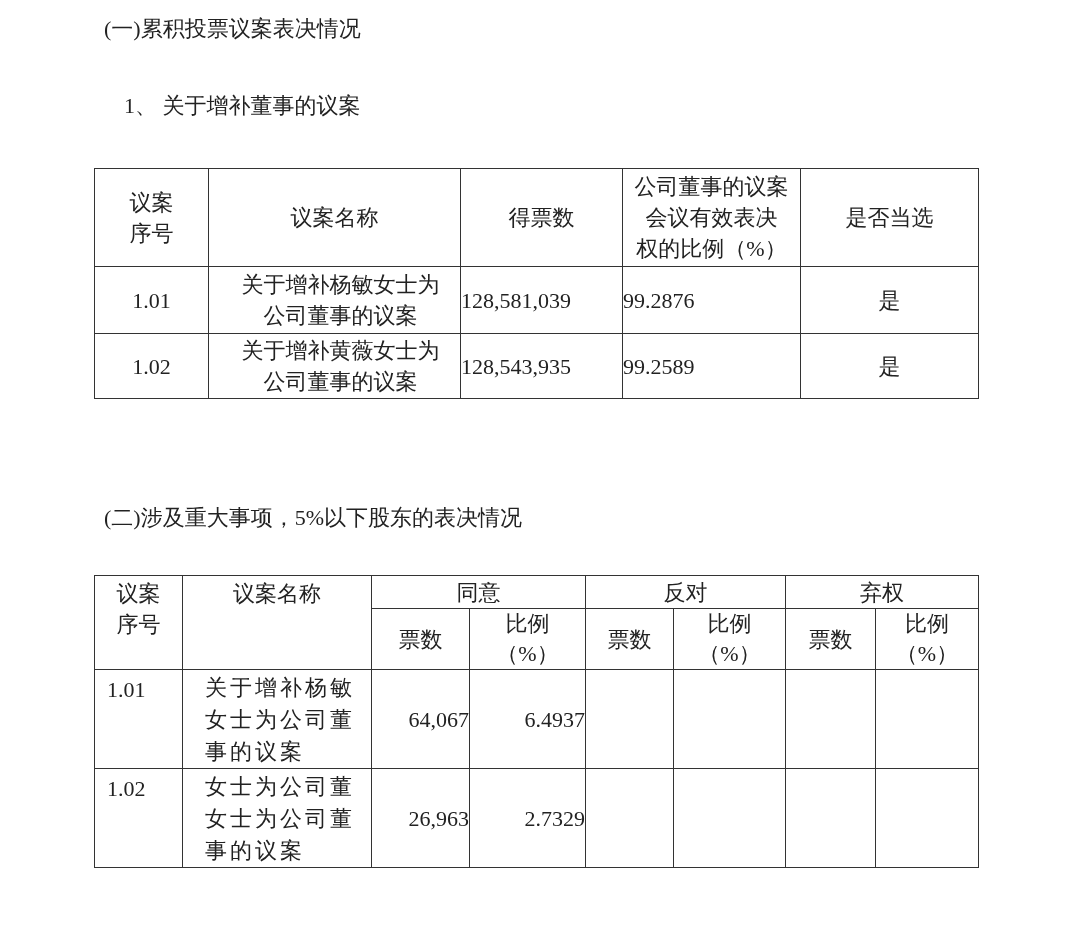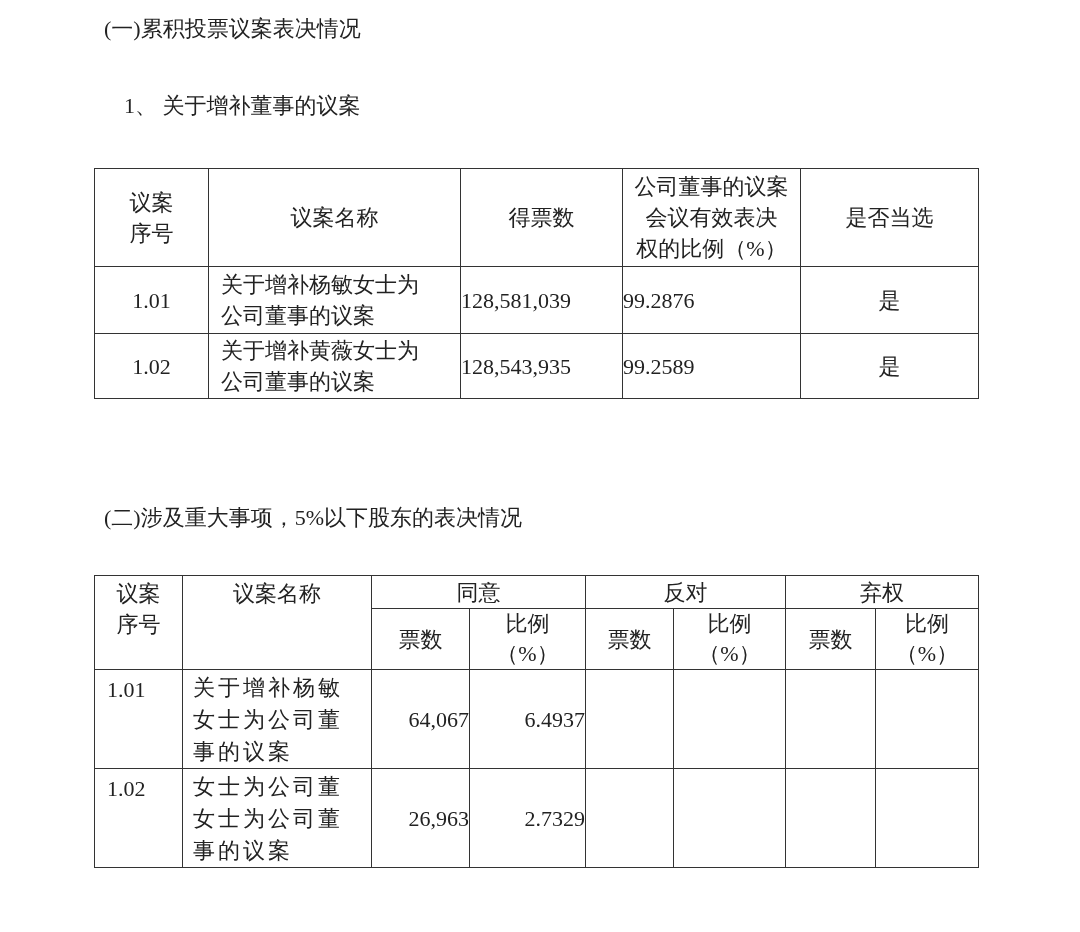--- a/index.html
+++ b/index.html
@@ -12,27 +12,27 @@
   .h1 { left: 104px; top: 18px; }
   .h2 { left: 106px; top: 95px; margin-left: 18px; }
   .h3 { left: 104px; top: 507px; }
 
   table { position: absolute; border-collapse: collapse; table-layout: fixed; }
   td { border: 1.5px solid #333333; padding: 0; font-size: 22px; line-height: 31px; vertical-align: middle; }
 
   #t1 { left: 94px; top: 168px; width: 884px; }
   #t1 td { text-align: center; }
   #t1 .num { text-align: left; padding-right: 12px; }
-  #t1 .name { text-align: left; padding-left: 12px; }
+  #t1 .name { text-align: center; padding-left: 12px; }
 
   #t2 { left: 94px; top: 575px; width: 884px; }
   #t2 td { text-align: center; }
   #t2 .topcell { vertical-align: top; padding-top: 2px; }
   #t2 .idcell { vertical-align: top; text-align: left; padding-left: 12px; padding-top: 4px; }
-  #t2 .name2 { text-align: left; padding-left: 10px; letter-spacing: 3px; line-height: 32px; vertical-align: top; padding-top: 2px; }
+  #t2 .name2 { text-align: left; padding-left: 22px; letter-spacing: 3px; line-height: 32px; vertical-align: top; padding-top: 2px; }
   #t2 .num { text-align: right; padding-right: 0; }
   .ratio-hdr { line-height: 30px; margin-top: 44px; }
 </style>
 </head>
 <body>
 
 <div class="heading h1">(一)累积投票议案表决情况</div>
 <div class="heading h2">1、 关于增补董事的议案</div>
 
 <table id="t1">

